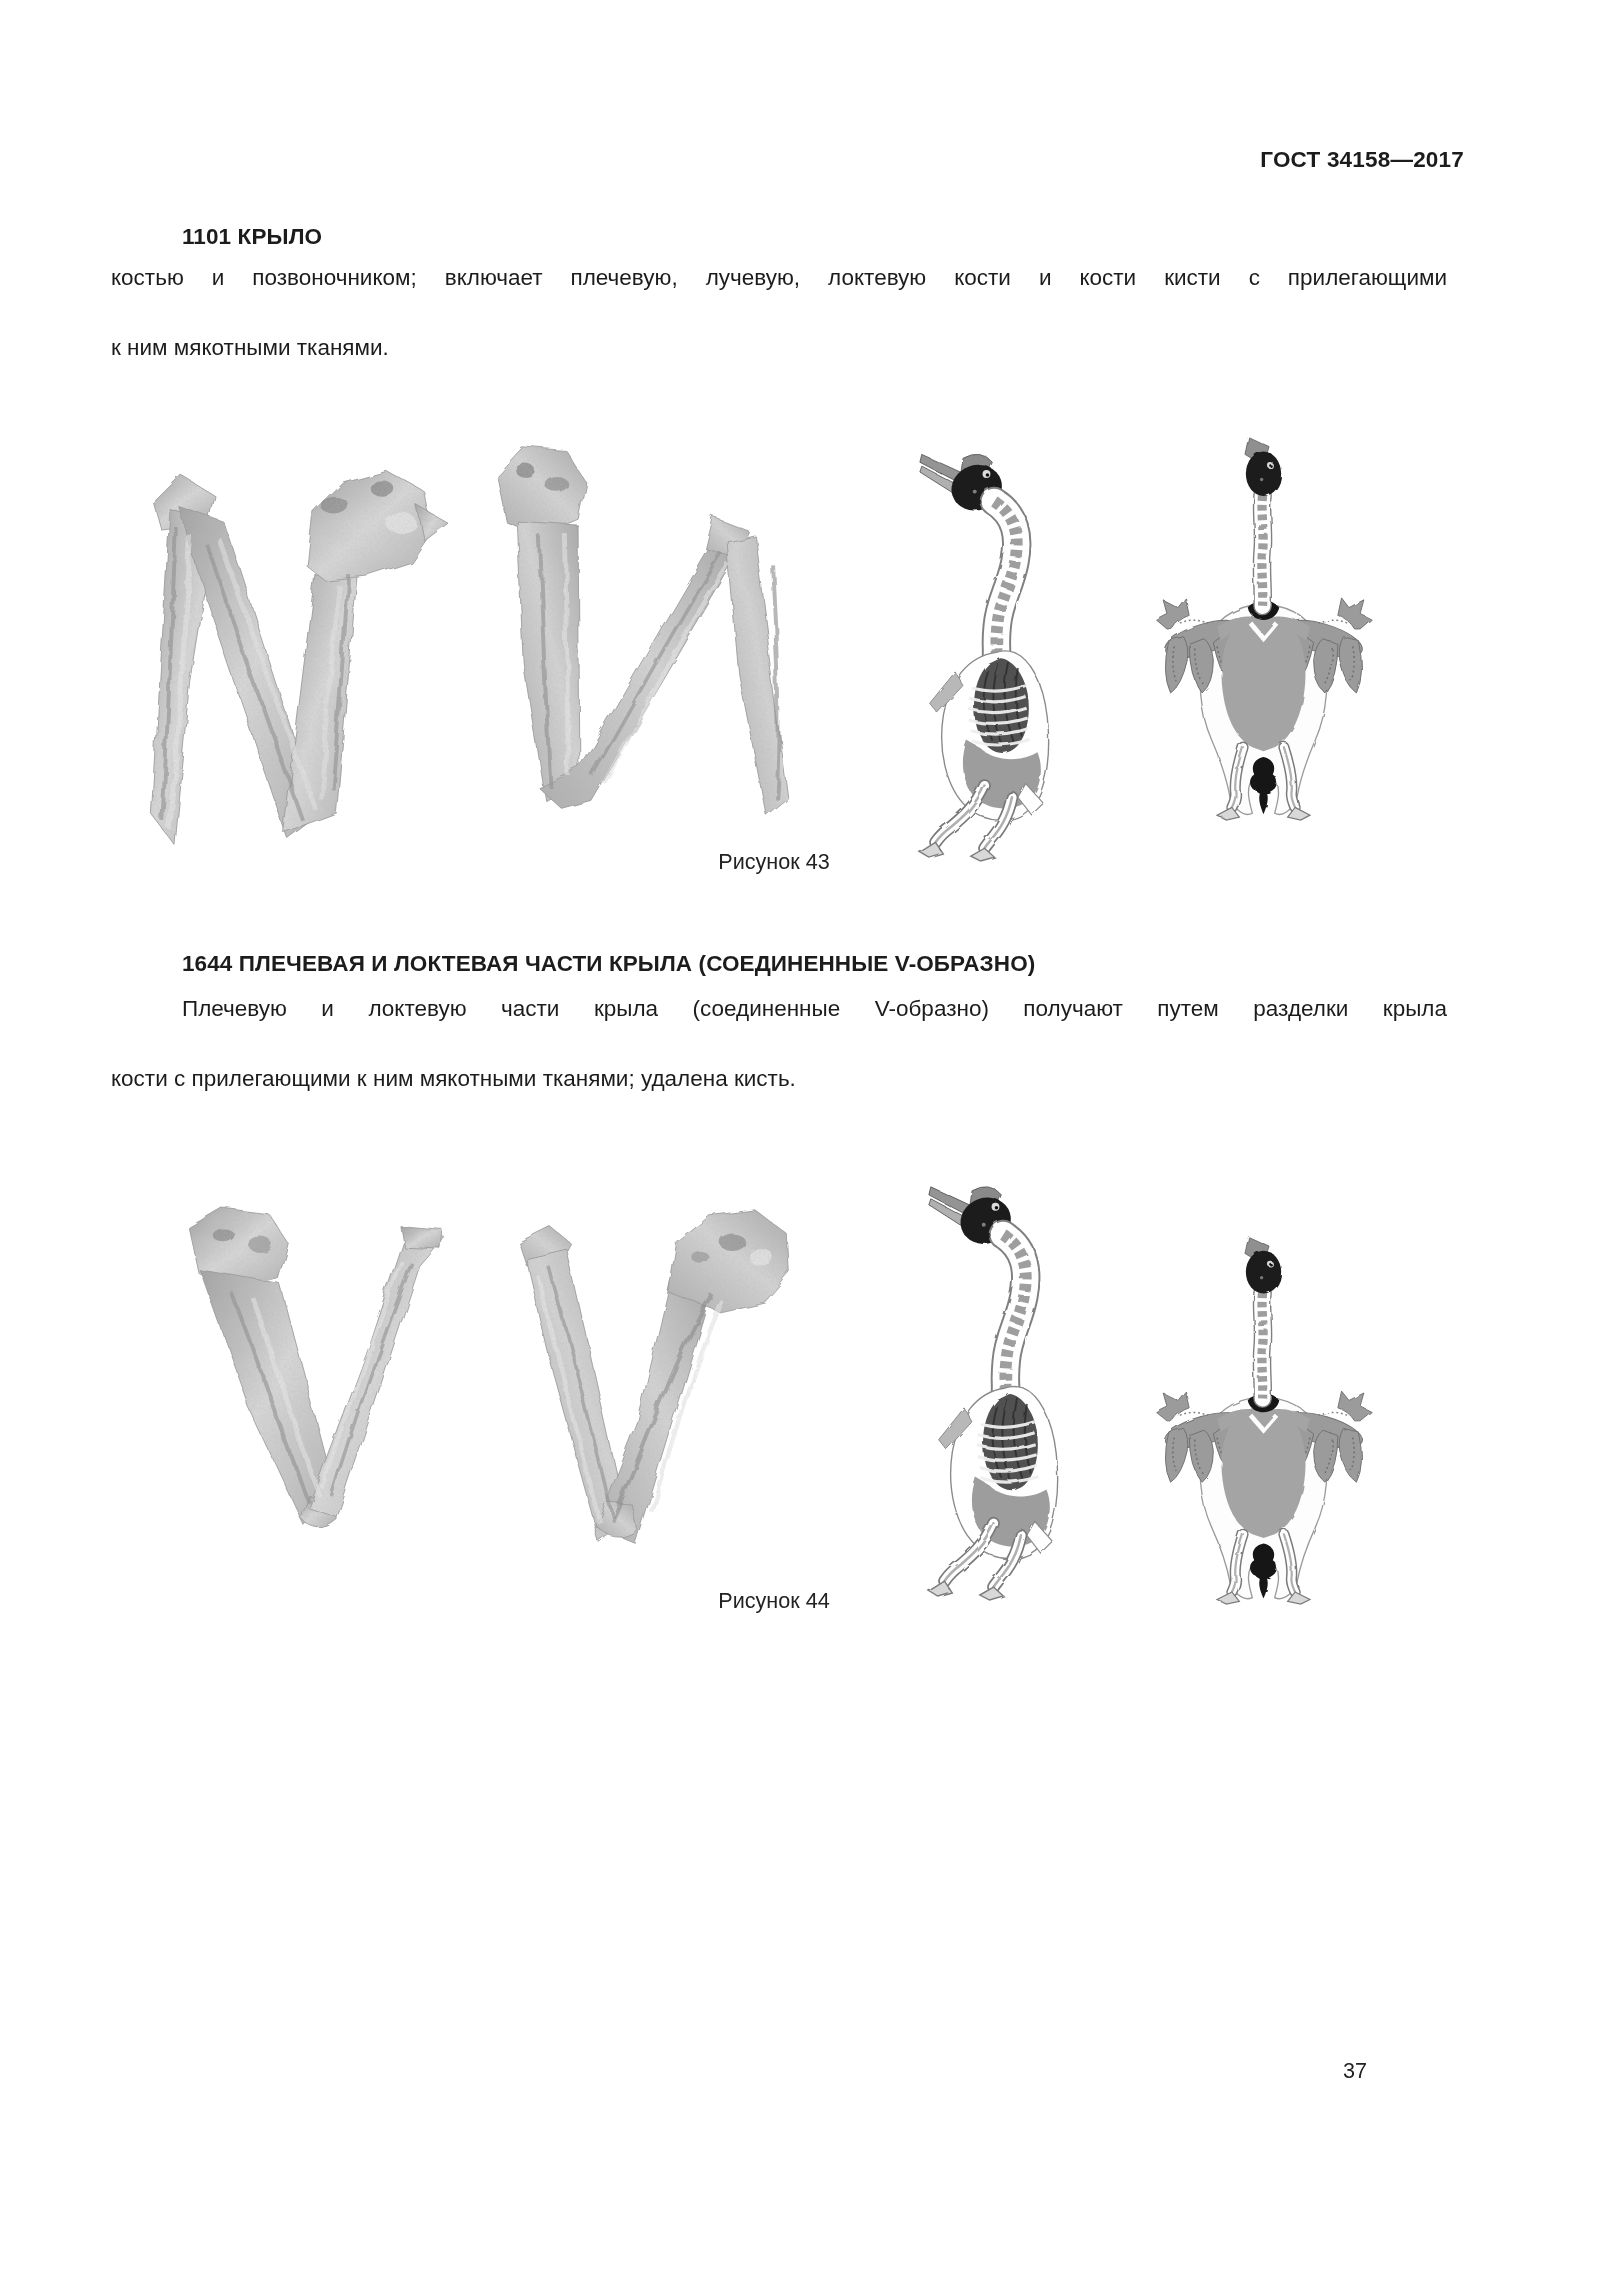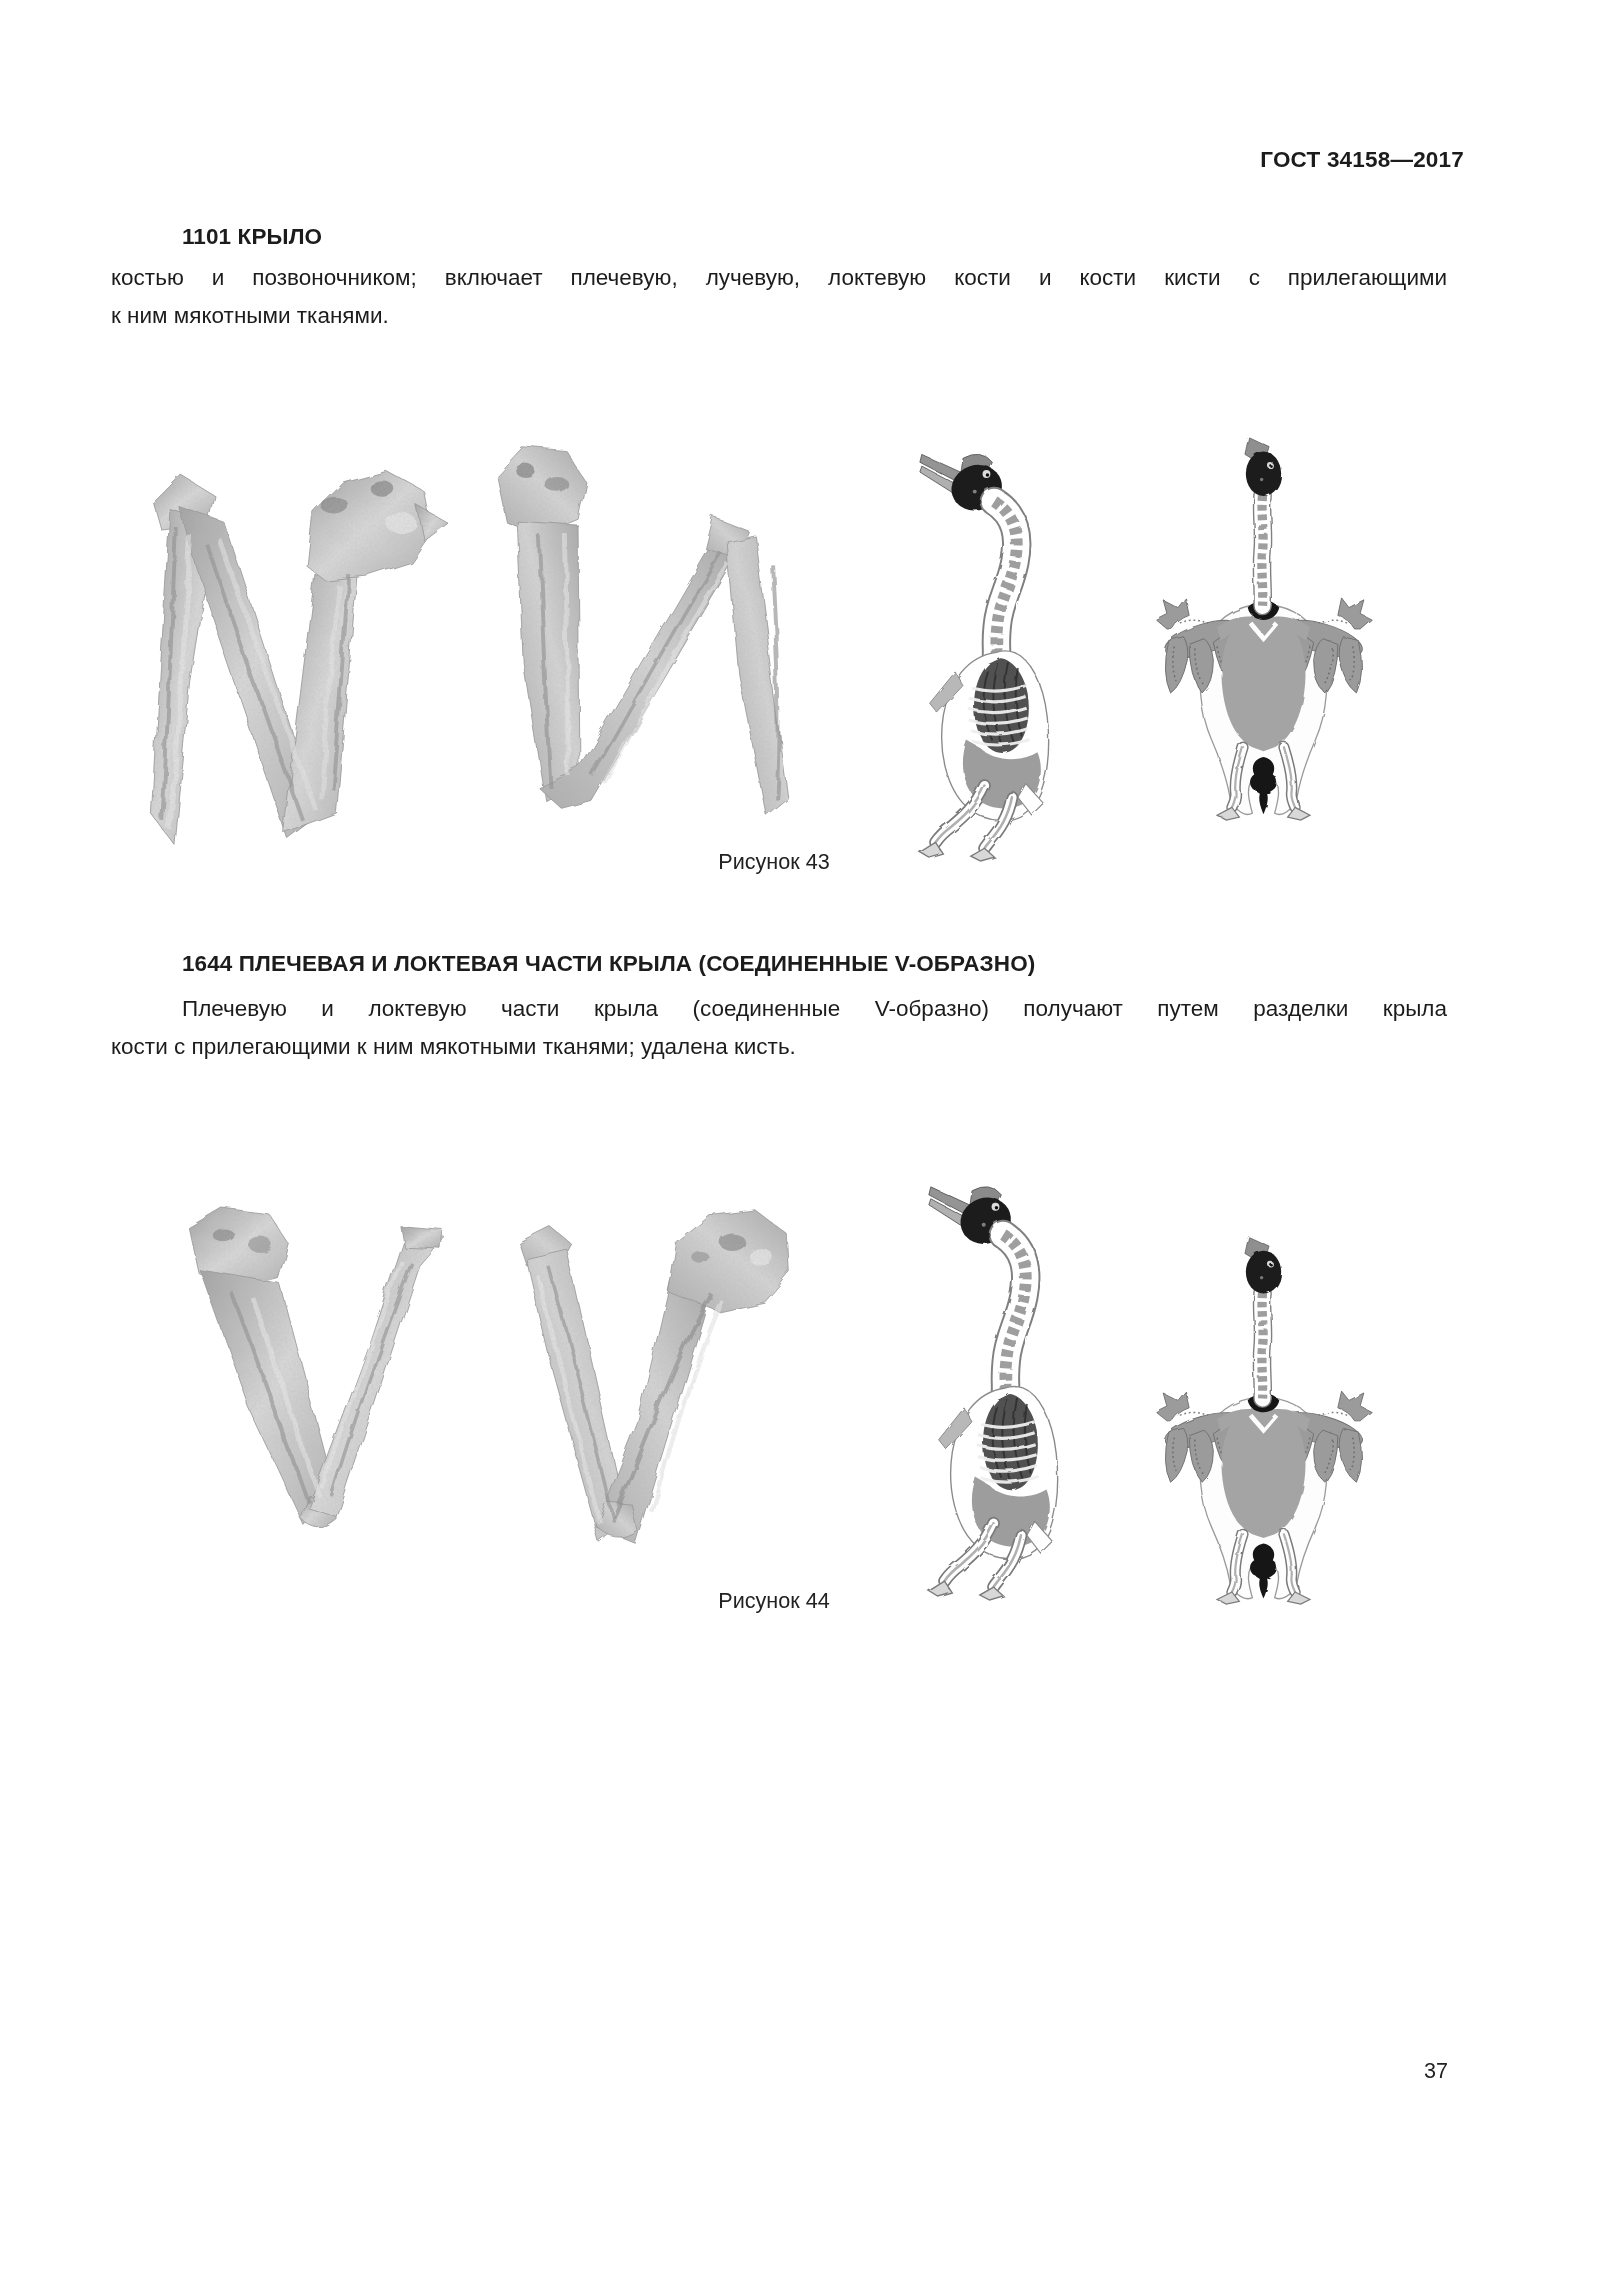--- a/index.html
+++ b/index.html
@@ -15,27 +15,27 @@
   }
   .sec-heading{
     position:absolute; left:182px; margin:0;
     font-size:22.5px; font-weight:700; letter-spacing:0.1px;
   }
   .para{
     position:absolute; left:111px; width:1336px; font-size:22.5px; line-height:38px;
   }
   .pline{height:38px; text-align:justify; text-align-last:justify; white-space:normal;}
   .pline.first{padding-left:71px; width:1265px;}
-  .pline.last{text-align:left; text-align-last:left;}
+  .pline.last{text-align:left; text-align-last:left;margin-top:32px;}
   .fig-caption{
     position:absolute; left:431px; width:686px; text-align:center;
     font-size:21.6px; color:#222;
   }
   .page-number{
-    position:absolute; left:1424px; top:2058px; font-size:21.6px; color:#222;
+    position:absolute; left:1343px; top:2058px; font-size:21.6px; color:#222;
   }
   svg.art{position:absolute; overflow:visible;}
   .defs-holder{position:absolute; width:0; height:0; overflow:hidden;}
 </style>
 </head>
 <body>
 
 <div class="page">
 
   <svg class="defs-holder" aria-hidden="true">

